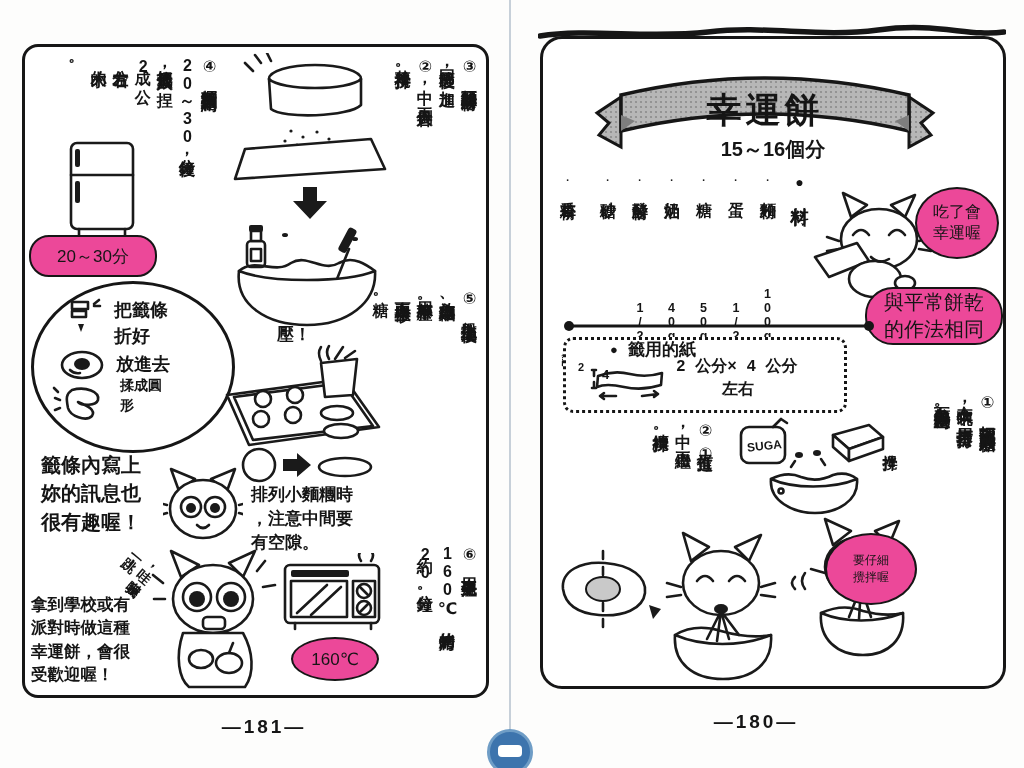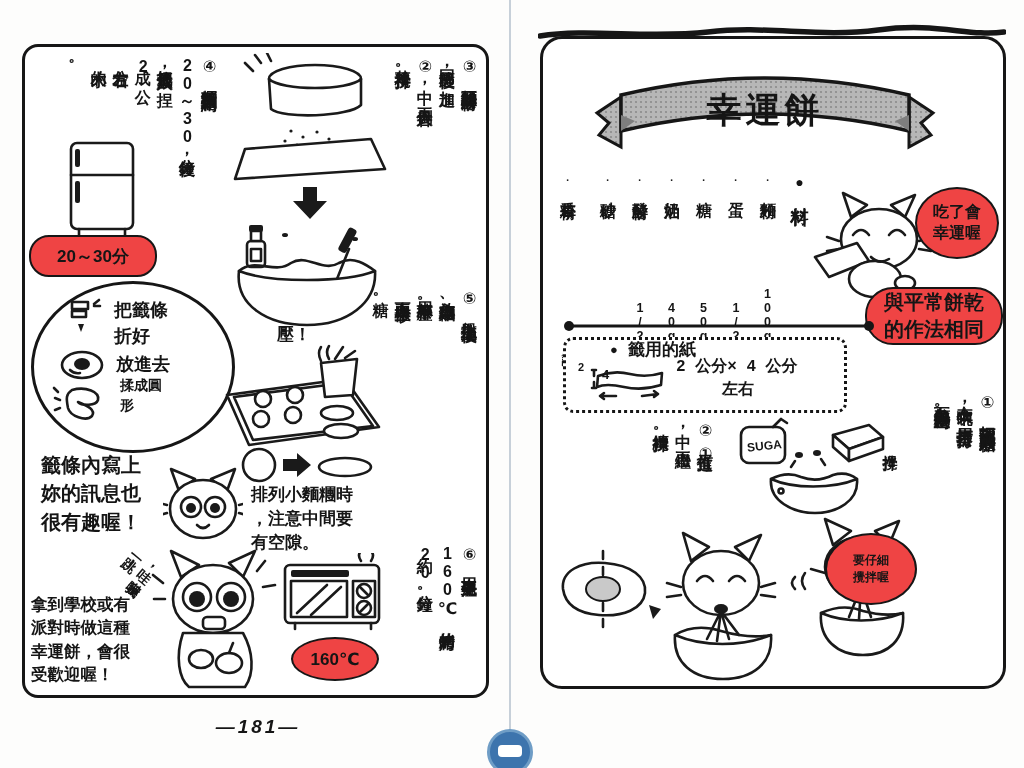--- a/index.html
+++ b/index.html
@@ -9,22 +9,22 @@
   .page{position:absolute;background:#ffffff;border:3.5px solid #161616;}
   #page-left{left:22px;top:44px;width:461px;height:648px;border-radius:16px;}
   #page-right{left:540px;top:36px;width:460px;height:647px;border-radius:22px;}
   .abs{position:absolute;}
   
   .vtx{position:absolute;writing-mode:vertical-rl;text-orientation:upright;
        font-weight:600;font-size:16px;line-height:1.32;letter-spacing:1px;}
   .vtx>div{margin:0 1px;}
   .pre{white-space:pre-line;}
   .hnote{position:absolute;font-weight:700;line-height:1.42;}
-  .bubble{position:absolute;border:2.5px solid #161616;background:#ef4444;display:flex;
-          align-items:center;justify-content:center;text-align:center;font-weight:700;}
+  .bubble{position:absolute;border:2.5px solid #161616;background:#ec4899;display:flex;
+          align-items:center;justify-content:center;text-align:center;font-weight:400;}
   svg{display:block;}
   .ln{stroke:#1a1a1a;fill:none;stroke-width:2.6;stroke-linecap:round;stroke-linejoin:round;}
   .fl{fill:#1a1a1a;stroke:none;}
   .wh{fill:#ffffff;stroke:#1a1a1a;stroke-width:2.6;stroke-linejoin:round;}
   
   .ing-wrap{position:absolute;display:flex;flex-direction:row-reverse;gap:5px;}
   .ing{display:flex;flex-direction:column;align-items:center;height:168px;width:27px;}
   .ing .dot{font-size:11px;line-height:1;margin-bottom:3px;}
   .ing .nm{writing-mode:vertical-rl;text-orientation:upright;font-size:16px;font-weight:700;letter-spacing:1px;}
   .ing .amt{writing-mode:vertical-rl;text-orientation:upright;font-size:12.5px;font-weight:700;margin-top:auto;}
@@ -270,20 +270,21 @@
         </defs>
         <path d="M32,42 L8,58 L20,68 L10,80 L32,92 Z" fill="url(#ht)" stroke="#161616" stroke-width="3"></path>
         <path d="M320,42 L344,58 L332,68 L342,80 L320,92 Z" fill="url(#ht)" stroke="#161616" stroke-width="3"></path>
         <path d="M32,40 Q176,6 320,40 L320,76 Q176,42 32,76 Z" fill="url(#ht)" stroke="#161616" stroke-width="3.5"></path>
         <path d="M32,76 L46,66 L32,60 Z" fill="#7e7e7e"></path>
         <path d="M320,76 L306,66 L320,60 Z" fill="#7e7e7e"></path>
       </svg>
       <div class="ribbon-title">幸運餅</div>
     </div>
 
+    <div class="hnote" style="top:96px;left:140px;width:180px;text-align:center;font-size:20px;">15～16個分</div>
 
     <div class="ing-wrap" style="top:136px;left:10px;width:260px;height:168px;">
       <div class="ing mat">
         <span class="dot" style="font-size:14px;">●</span>
         <span class="nm">材料</span>
       </div>
       <div class="ing">
         <span class="dot">・</span>
         <span class="nm">麵粉</span>
         <span class="amt">100g</span>
@@ -434,19 +435,20 @@
         <path class="ln" d="M36,96 Q58,86 78,94 Q100,100 118,96"></path>
         <path class="ln" d="M76,70 L64,100 M76,70 L74,102 M76,70 L86,100"></path>
         <rect class="fl" x="70" y="58" width="10" height="14" rx="3"></rect>
       </svg>
     </div>
 
     <div class="bubble pre" style="top:494px;left:282px;width:88px;height:68px;border-radius:50%;font-size:12px;">要仔細
 攪拌喔</div>
   </div>
 
-  <div class="pgnum" style="left:178px;top:716px;font-style:italic;">—181—</div>
+  <div class="pgnum" style="left:184px;top:716px;">—181—</div>
+  <div class="pgnum" style="left:676px;top:711px;">—180—</div>
 
   <div class="nav-circle">
     <div class="pill"></div>
   </div>
 
 </div>
 
 </body></html>

